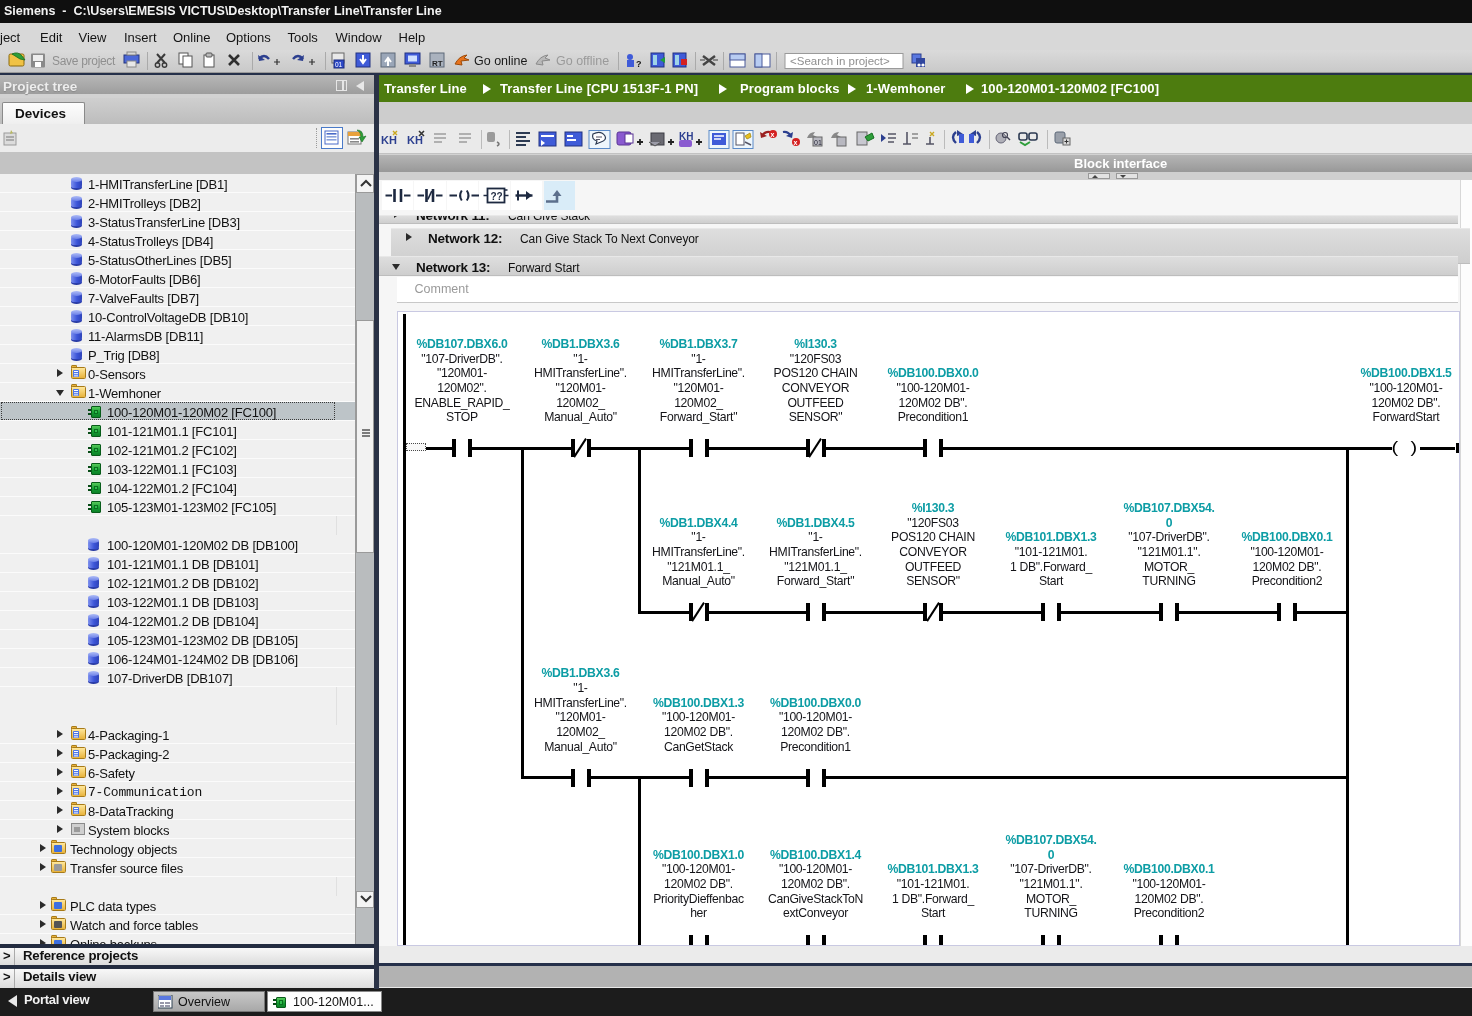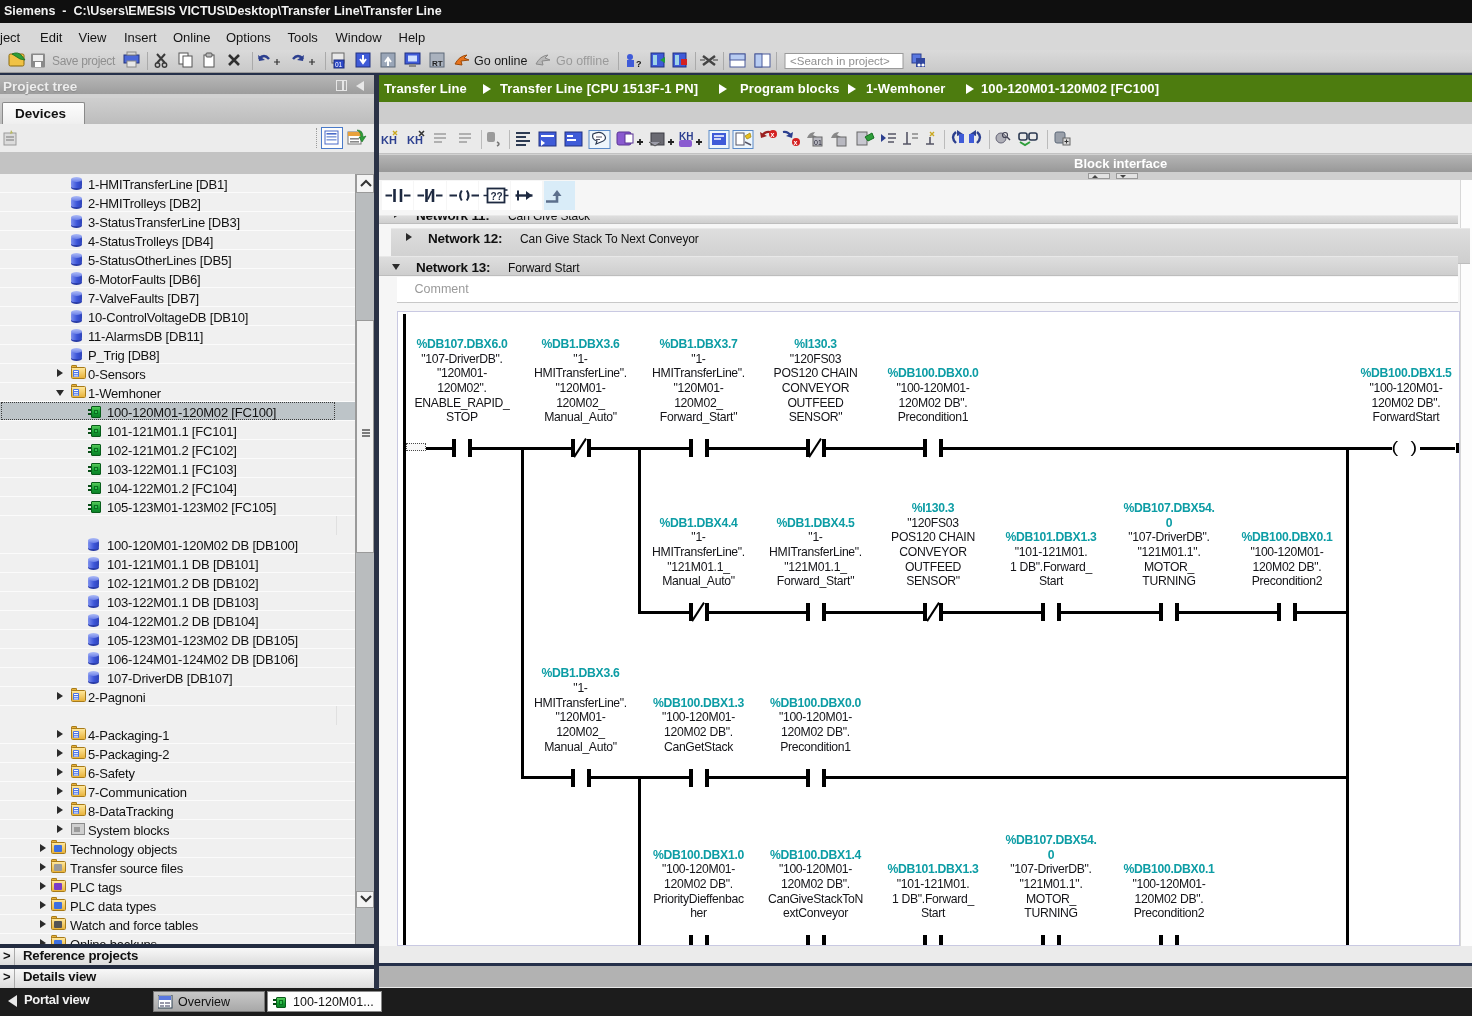--- a/index.html
+++ b/index.html
@@ -363,76 +363,65 @@
       <span class="trt" style="left:107px">106-124M01-124M02 DB [DB106]</span>
     </div>
     <div class="trow" style="top:494px;">
       <div class="dbic" style="left:88px;top:3px">
         <i class="c3"></i>
         <i class="c1"></i>
         <i class="c2"></i>
       </div>
       <span class="trt" style="left:107px">107-DriverDB [DB107]</span>
     </div>
-    <div class="trow" style="top:513px;">
+    <div class="trow" style="top:552px;">
       <i class="tri-r" style="left:57px;top:5px"></i>
       <div class="fold" style="left:71px;top:3px">
         <i class="tab"></i>
         <i class="bk"></i>
         <i class="g">
           <i></i>
         </i>
       </div>
-      <span class="trt" style="left:88px">2-Pagnoni</span>
-    </div>
-    <div class="trow" style="top:552px;">
+      <span class="trt" style="left:88px">3-SHS</span>
+    </div>
+    <div class="trow" style="top:551px;">
       <i class="tri-r" style="left:57px;top:5px"></i>
       <div class="fold" style="left:71px;top:3px">
         <i class="tab"></i>
         <i class="bk"></i>
         <i class="g">
           <i></i>
         </i>
       </div>
-      <span class="trt" style="left:88px">3-SHS</span>
-    </div>
-    <div class="trow" style="top:551px;">
+      <span class="trt" style="left:88px">4-Packaging-1</span>
+    </div>
+    <div class="trow" style="top:570px;">
       <i class="tri-r" style="left:57px;top:5px"></i>
       <div class="fold" style="left:71px;top:3px">
         <i class="tab"></i>
         <i class="bk"></i>
         <i class="g">
           <i></i>
         </i>
       </div>
-      <span class="trt" style="left:88px">4-Packaging-1</span>
-    </div>
-    <div class="trow" style="top:570px;">
+      <span class="trt" style="left:88px">5-Packaging-2</span>
+    </div>
+    <div class="trow" style="top:589px;">
       <i class="tri-r" style="left:57px;top:5px"></i>
       <div class="fold" style="left:71px;top:3px">
         <i class="tab"></i>
         <i class="bk"></i>
         <i class="g">
           <i></i>
         </i>
       </div>
-      <span class="trt" style="left:88px">5-Packaging-2</span>
-    </div>
-    <div class="trow" style="top:589px;">
-      <i class="tri-r" style="left:57px;top:5px"></i>
-      <div class="fold" style="left:71px;top:3px">
-        <i class="tab"></i>
-        <i class="bk"></i>
-        <i class="g">
-          <i></i>
-        </i>
-      </div>
       <span class="trt" style="left:88px">6-Safety</span>
     </div>
-    <div class="trow" style="top:608px;">
+    <div class="trow" style="top:608px;font-family:Liberation Mono, monospace;">
       <i class="tri-r" style="left:57px;top:5px"></i>
       <div class="fold" style="left:71px;top:3px">
         <i class="tab"></i>
         <i class="bk"></i>
         <i class="g">
           <i></i>
         </i>
       </div>
       <span class="trt" style="left:88px">7-Communication</span>
     </div>
@@ -464,29 +453,20 @@
       <span class="trt" style="left:70px">Technology objects</span>
     </div>
     <div class="trow" style="top:684px;">
       <i class="tri-r" style="left:40px;top:5px"></i>
       <div class="fold" style="left:51px;top:3px">
         <i class="tab"></i>
         <i class="bk"></i>
         <i style="position:absolute;left:3px;top:3px;width:8px;height:7px;background:#9a9a9a;border-radius:1px"></i>
       </div>
       <span class="trt" style="left:70px">Transfer source files</span>
-    </div>
-    <div class="trow" style="top:703px;">
-      <i class="tri-r" style="left:40px;top:5px"></i>
-      <div class="fold" style="left:51px;top:3px">
-        <i class="tab"></i>
-        <i class="bk"></i>
-        <i style="position:absolute;left:3px;top:3px;width:8px;height:7px;background:#7a3cc8;border-radius:1px"></i>
-      </div>
-      <span class="trt" style="left:70px">PLC tags</span>
     </div>
     <div class="trow" style="top:722px;">
       <i class="tri-r" style="left:40px;top:5px"></i>
       <div class="fold" style="left:51px;top:3px">
         <i class="tab"></i>
         <i class="bk"></i>
         <i style="position:absolute;left:3px;top:3px;width:8px;height:7px;background:#3d6fe0;border-radius:1px"></i>
       </div>
       <span class="trt" style="left:70px">PLC data types</span>
     </div>

